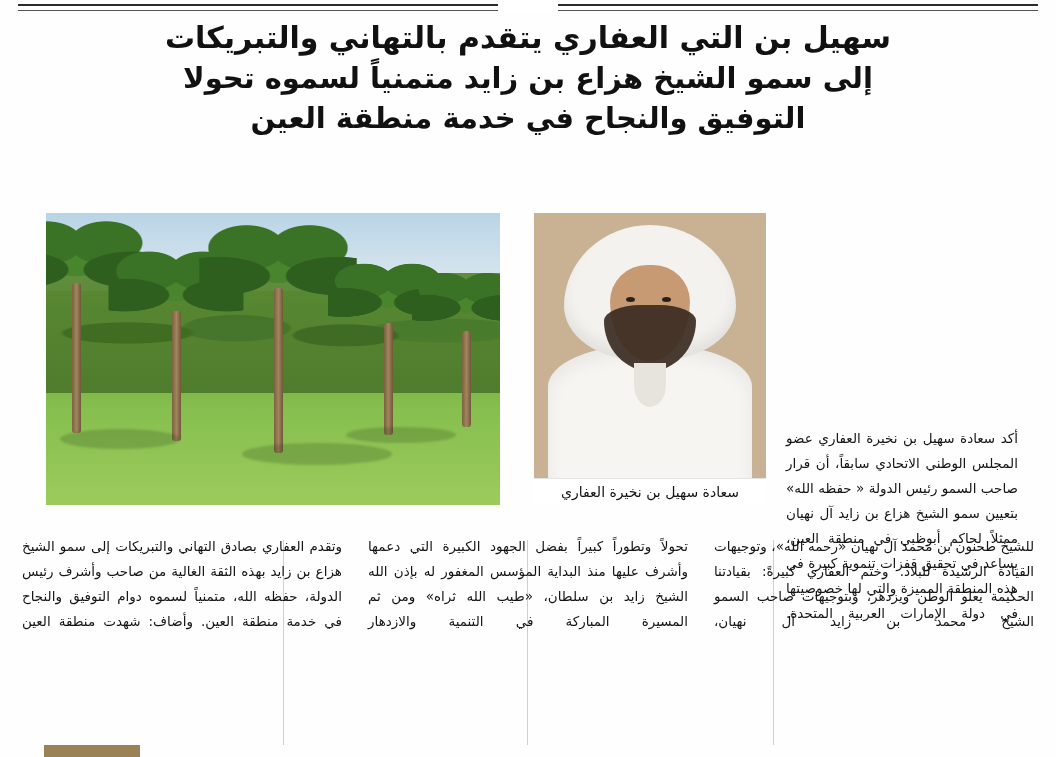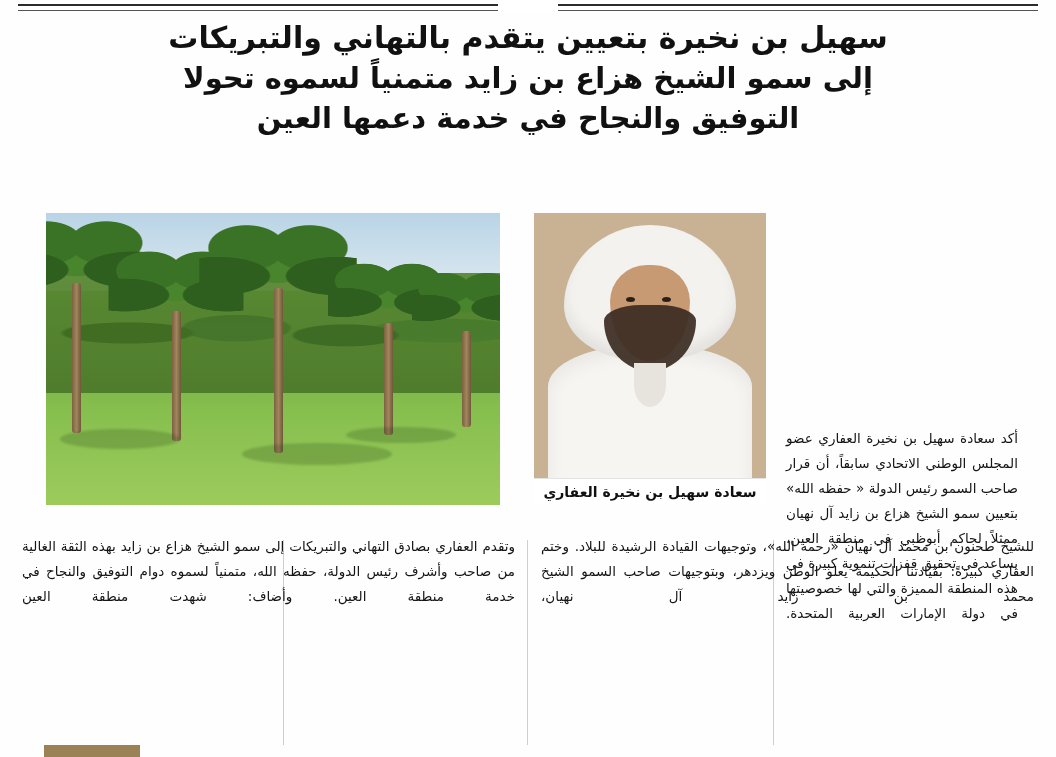--- a/index.html
+++ b/index.html
@@ -185,21 +185,21 @@
     width: 32px; height: 44px;
     background: #e7e4dd;
     border-radius: 0 0 50% 50%;
   }
   .caption {
     position: absolute;
     left: 0; right: 0; bottom: 0;
     background: #ffffff;
     color: #111;
     font-family: "DejaVu Sans", sans-serif;
-    font-weight: bold;
+    font-weight: normal;
     font-size: 14px;
     line-height: 26px;
     text-align: center;
     direction: rtl;
     border-top: 1px solid #e3e3e3;
   }
 
   
   .lead-col {
     position: absolute;
@@ -266,23 +266,23 @@
 
 <div class="page">
 
   <div class="top-rule-area">
     <div class="rule-line a"></div>
     <div class="rule-line b"></div>
     <div class="rule-gap"></div>
   </div>
 
   <div class="headline">
-    <div class="line l1">سهيل بن نخيرة بتعيين يتقدم بالتهاني والتبريكات</div>
+    <div class="line l1">سهيل بن التي العفاري يتقدم بالتهاني والتبريكات</div>
     <div class="line l2">إلى سمو الشيخ هزاع بن زايد متمنياً لسموه تحولا</div>
-    <div class="line l3">التوفيق والنجاح في خدمة دعمها العين</div>
+    <div class="line l3">التوفيق والنجاح في خدمة منطقة العين</div>
   </div>
 
   <div class="media-row">
 
     <div class="photo-landscape">
       <div class="sky"></div>
       <div class="grass"></div>
       <div class="treeline"></div>
 
       <div class="palm" style="left:30px; bottom:72px;">
@@ -330,18 +330,21 @@
 
   <div class="vsep s1"></div>
   <div class="vsep s2"></div>
   <div class="vsep s3"></div>
 
   <div class="body-cols">
     <div class="bcol">
       <p>للشيخ طحنون بن محمد آل نهيان «رحمه الله»، وتوجيهات القيادة الرشيدة للبلاد. وختم العفاري كبيرةً: بقيادتنا الحكيمة يعلو الوطن ويزدهر، وبتوجيهات صاحب السمو الشيخ محمد بن زايد آل نهيان،</p>
     </div>
     <div class="bcol">
+      <p>تحولاً وتطوراً كبيراً بفضل الجهود الكبيرة التي دعمها وأشرف عليها منذ البداية المؤسس المغفور له بإذن الله الشيخ زايد بن سلطان، «طيب الله ثراه» ومن ثم المسيرة المباركة في التنمية والازدهار</p>
+    </div>
+    <div class="bcol">
       <p>وتقدم العفاري بصادق التهاني والتبريكات إلى سمو الشيخ هزاع بن زايد بهذه الثقة الغالية من صاحب وأشرف رئيس الدولة، حفظه الله، متمنياً لسموه دوام التوفيق والنجاح في خدمة منطقة العين. وأضاف: شهدت منطقة العين</p>
     </div>
   </div>
 
   <div class="bottom-bar"></div>
 </div>
 
 </body></html>

